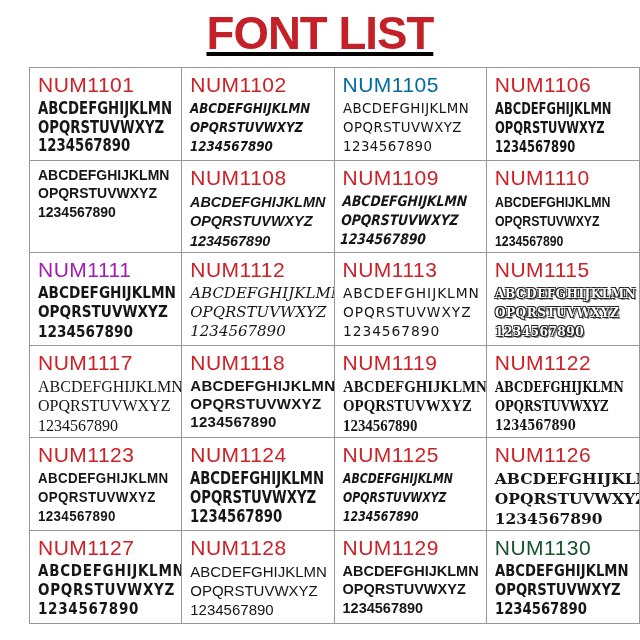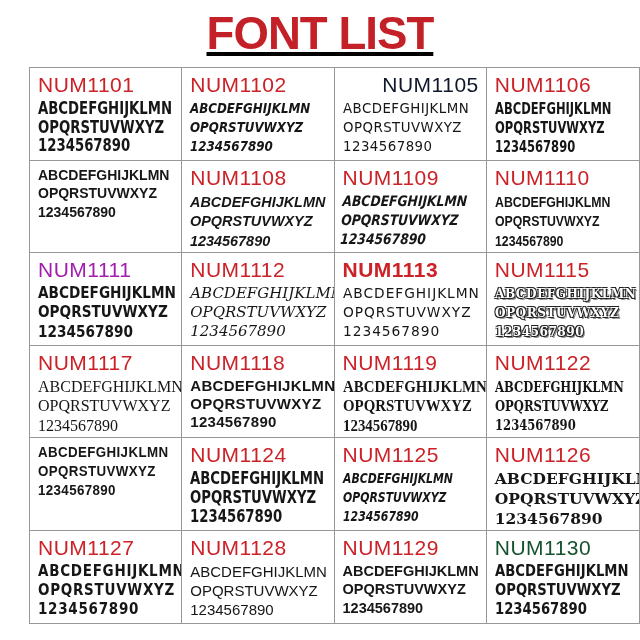--- a/index.html
+++ b/index.html
@@ -91,21 +91,21 @@
     </div>
     <div class="cell">
       <div class="code" style="color: rgb(203, 33, 39);">NUM1102</div>
       <div class="sample f1102">
         <div>ABCDEFGHIJKLMN</div>
         <div>OPQRSTUVWXYZ</div>
         <div>1234567890</div>
       </div>
     </div>
     <div class="cell">
-      <div class="code" style="color: #0f172a; text-align: right;">NUM1105</div>
+      <div class="code" style="color: #0369a1;">NUM1105</div>
       <div class="sample f1105">
         <div>ABCDEFGHIJKLMN</div>
         <div>OPQRSTUVWXYZ</div>
         <div>1234567890</div>
       </div>
     </div>
     <div class="cell">
       <div class="code" style="color: rgb(203, 33, 39);">NUM1106</div>
       <div class="sample f1106">
         <div>ABCDEFGHIJKLMN</div>
@@ -154,21 +154,21 @@
     </div>
     <div class="cell">
       <div class="code" style="color: rgb(203, 33, 39);">NUM1112</div>
       <div class="sample f1112">
         <div>ABCDEFGHIJKLMN</div>
         <div>OPQRSTUVWXYZ</div>
         <div>1234567890</div>
       </div>
     </div>
     <div class="cell">
-      <div class="code" style="color: rgb(203, 33, 39); font-weight: bold;">NUM1113</div>
+      <div class="code" style="color: rgb(203, 33, 39);">NUM1113</div>
       <div class="sample f1113">
         <div>ABCDEFGHIJKLMN</div>
         <div>OPQRSTUVWXYZ</div>
         <div>1234567890</div>
       </div>
     </div>
     <div class="cell">
       <div class="code" style="color: rgb(203, 33, 39);">NUM1115</div>
       <div class="sample f1115">
         <div>ABCDEFGHIJKLMN</div>
@@ -202,20 +202,21 @@
     </div>
     <div class="cell">
       <div class="code" style="color: rgb(203, 33, 39);">NUM1122</div>
       <div class="sample f1122">
         <div>ABCDEFGHIJKLMN</div>
         <div>OPQRSTUVWXYZ</div>
         <div>1234567890</div>
       </div>
     </div>
     <div class="cell">
+      <div class="code" style="color: rgb(203, 33, 39);">NUM1123</div>
       <div class="sample f1123">
         <div>ABCDEFGHIJKLMN</div>
         <div>OPQRSTUVWXYZ</div>
         <div>1234567890</div>
       </div>
     </div>
     <div class="cell">
       <div class="code" style="color: rgb(203, 33, 39);">NUM1124</div>
       <div class="sample f1124">
         <div>ABCDEFGHIJKLMN</div>

